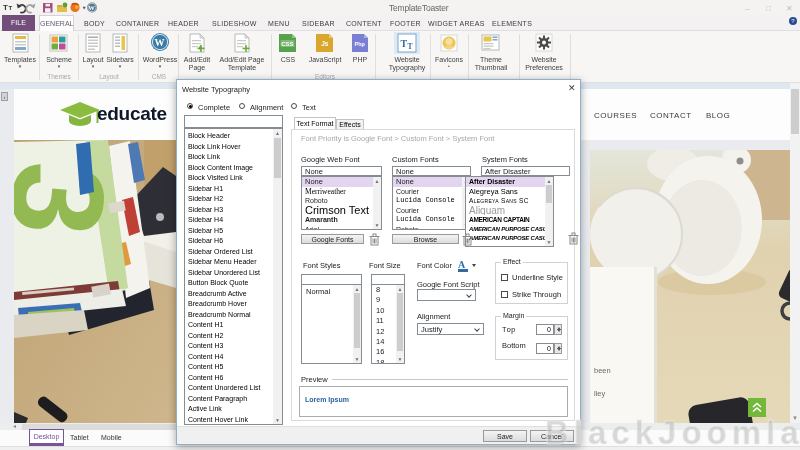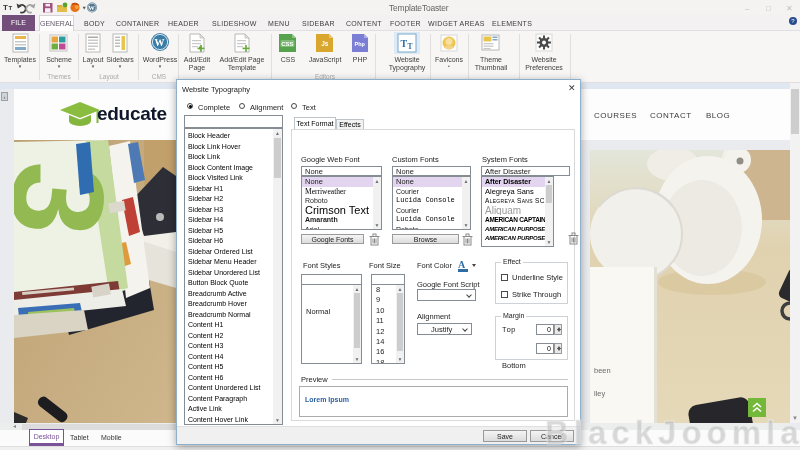--- a/index.html
+++ b/index.html
@@ -420,20 +420,21 @@
     <div class="sbv" style="left:88px;top:0;width:9px;height:295px;">
       <div class="sbarrow" style="top:0;">▲</div>
       <div class="sbthumb" style="left:1px;top:9px;width:7px;height:40px;"></div>
       <div class="sbarrow" style="bottom:0;">▼</div>
     </div>
   </div>
 
   <div class="abs" style="left:117px;top:37px;width:42px;height:12px;background:#fff;border:1px solid #bfc4c9;border-bottom:none;font-size:7px;text-align:center;line-height:12px;">Text Format</div>
   <div class="abs" style="left:159px;top:39px;width:28px;height:10px;background:#f2f2f2;border:1px solid #bfc4c9;border-bottom:none;font-size:7px;text-align:center;line-height:10px;">Effects</div>
   <div class="abs" style="left:114px;top:49px;width:284px;height:292px;background:#fff;border:1px solid #d9d9d9;"></div>
+  <div class="abs" style="left:124px;top:54px;font-size:7.5px;color:#a8a8a8;">Font Priority is Google Font &gt; Custom Font &gt; System Font</div>
 
   <div class="abs t75" style="left:124px;top:75px;">Google Web Font</div>
   <div class="abs t75" style="left:215px;top:75px;">Custom Fonts</div>
   <div class="abs t75" style="left:305px;top:75px;">System Fonts</div>
 
   <div class="box t75" style="left:124px;top:86px;width:81px;height:10px;line-height:9px;padding-left:3px;">None</div>
   <div class="box t75" style="left:215px;top:86px;width:79px;height:10px;line-height:9px;padding-left:3px;">None</div>
   <div class="box t75" style="left:304px;top:86px;width:89px;height:10px;line-height:9px;padding-left:3px;">After Disaster</div>
 
   <div class="box" style="left:124px;top:96px;width:81px;height:54px;overflow:hidden;" id="glist">
@@ -453,21 +454,21 @@
     <div class="li t70">Courier</div>
     <div class="li" style="font-family:'Liberation Mono';font-size:7px;">Lucida Console</div>
     <div class="li t70">Courier</div>
     <div class="li" style="font-family:'Liberation Mono';font-size:7px;">Lucida Console</div>
     <div class="li t70">Roboto</div>
     <div class="sbv" style="right:0;top:0;width:8px;height:52px;">
       <div class="sbarrow" style="top:0;">▲</div>
       <div class="sbarrow" style="bottom:0;">▼</div>
     </div>
   </div>
-  <div class="box" style="left:304px;top:96px;width:73px;height:71px;overflow:hidden;" id="slist">
+  <div class="box" style="left:288px;top:96px;width:89px;height:71px;overflow:hidden;" id="slist">
     <div class="li sel" style="height:9.5px;line-height:9.5px;font-size:7px;font-weight:bold;font-stretch:condensed;">After Disaster</div>
     <div class="li" style="height:9.5px;line-height:9.5px;font-size:7.5px;">Alegreya Sans</div>
     <div class="li" style="height:9.5px;line-height:9.5px;font-size:6.5px;font-variant:small-caps;letter-spacing:.3px;">Alegreya Sans SC</div>
     <div class="li" style="height:9.5px;line-height:9.5px;font-size:10px;color:#9a9a9a;">Aliquam</div>
     <div class="li" style="height:9.5px;line-height:9.5px;font-size:6.5px;font-weight:900;letter-spacing:-0.3px;">AMERICAN CAPTAIN</div>
     <div class="li" style="height:9.5px;line-height:9.5px;font-size:6px;font-weight:bold;font-style:italic;letter-spacing:-0.2px;">AMERICAN PURPOSE CASUA</div>
     <div class="li" style="height:9.5px;line-height:9.5px;font-size:6px;font-weight:bold;font-style:italic;letter-spacing:-0.2px;">AMERICAN PURPOSE CASUA</div>
     <div class="li" style="height:9.5px;line-height:9.5px;font-size:7.5px;color:#555;">Rockwell Tangerine</div>
     <div class="sbv" style="right:0;top:0;width:8px;height:69px;">
       <div class="sbarrow" style="top:0;">▲</div>
@@ -505,21 +506,21 @@
         <rect x="4" y="1" width="3" height="2.5"></rect>
         <line x1="4" y1="5.5" x2="4" y2="10.5"></line>
         <line x1="5.5" y1="5.5" x2="5.5" y2="10.5"></line>
         <line x1="7" y1="5.5" x2="7" y2="10.5"></line>
       </g>
     </svg>
 
   <div class="abs t75" style="left:126px;top:181px;">Font Styles</div>
   <div class="box" style="left:124px;top:194px;width:61px;height:10px;border-bottom:none;"></div>
   <div class="box" style="left:124px;top:204px;width:61px;height:80px;overflow:hidden;">
-    <div class="t75" style="padding:2px 0 0 4px;margin-top:20px;">Normal</div>
+    <div class="t75" style="padding:2px 0 0 4px;">Normal</div>
     <div class="sbv" style="right:0;top:0;width:8px;height:78px;">
       <div class="sbarrow" style="top:0;">▲</div>
       <div class="sbthumb" style="left:1px;top:8px;width:6px;height:55px;"></div>
       <div class="sbarrow" style="bottom:0;">▼</div>
     </div>
   </div>
   <div class="abs t75" style="left:192px;top:181px;">Font Size</div>
   <div class="box" style="left:194px;top:194px;width:34px;height:10px;border-bottom:none;"></div>
   <div class="box" style="left:194px;top:204px;width:34px;height:80px;overflow:hidden;">
     <div class="t75" style="padding-left:4px;line-height:10.4px;">8<br>9<br>10<br>11<br>12<br>14<br>16<br>18</div>
@@ -531,33 +532,33 @@
   </div>
   <div class="abs t75" style="left:240px;top:181px;">Font Color</div>
   <div class="abs" style="left:281px;top:179px;width:11px;height:12px;">
     <div style="font-size:10px;font-weight:bold;color:#2e6da4;font-family:'Liberation Serif';">A</div>
     <div style="position:absolute;left:0;top:10px;width:10px;height:2.5px;background:#2e6da4;"></div>
   </div>
   <div class="abs" style="left:295px;top:184px;width:0;height:0;border-left:2.5px solid transparent;border-right:2.5px solid transparent;border-top:3px solid #444;"></div>
   <div class="abs t75" style="left:240px;top:200px;">Google Font Script</div>
   <div class="combo" style="left:240px;top:209px;width:59px;height:12px;"></div>
   <div class="abs t75" style="left:240px;top:232px;">Alignment</div>
-  <div class="combo t75" style="left:240px;top:243px;width:55px;height:12px;line-height:11px;padding-left:13px;">Justify</div>
+  <div class="combo t75" style="left:240px;top:243px;width:67px;height:12px;line-height:11px;padding-left:3px;">Justify</div>
   <div class="grp" style="left:318px;top:182px;width:73px;height:42px;">
       <span>Effect</span>
     </div>
   <div class="chk" style="left:324px;top:194px;"></div>
     <div class="abs t75" style="left:335px;top:193px;">Underline Style</div>
   <div class="chk" style="left:324px;top:211px;"></div>
     <div class="abs t75" style="left:335px;top:210px;">Strike Through</div>
   <div class="grp" style="left:318px;top:236px;width:73px;height:44px;">
       <span>Margin</span>
     </div>
   <div class="abs t75" style="left:325px;top:246px;font-family:Liberation Mono, monospace;">Top</div>
-  <div class="abs t75" style="left:325px;top:281px;text-align:right;">Bottom</div>
+  <div class="abs t75" style="left:325px;top:261px;text-align:right;">Bottom</div>
   <div class="box" style="left:359px;top:244px;width:18px;height:11px;font-size:7px;text-align:right;line-height:10px;padding-right:2px;">0</div>
   <div class="abs spin" style="left:377px;top:244px;"></div>
   <div class="box" style="left:359px;top:263px;width:18px;height:11px;font-size:7px;text-align:right;line-height:10px;padding-right:2px;">0</div>
   <div class="abs spin" style="left:377px;top:263px;"></div>
   <div class="abs t75" style="left:124px;top:295px;">Preview</div>
   <div class="abs" style="left:155px;top:299px;width:236px;height:1px;background:#c8c8c8;"></div>
   <div class="abs" style="left:122px;top:306px;width:269px;height:31px;border:1px solid #ababab;background:#fff;"></div>
   <div class="abs" style="left:128px;top:316px;font-size:7px;font-weight:bold;color:#2b5fa3;">Lorem Ipsum</div>
 
   <div class="abs" style="left:0;top:346px;width:403px;height:18px;background:#f0f0f0;border-top:1px solid #dfdfdf;"></div>

